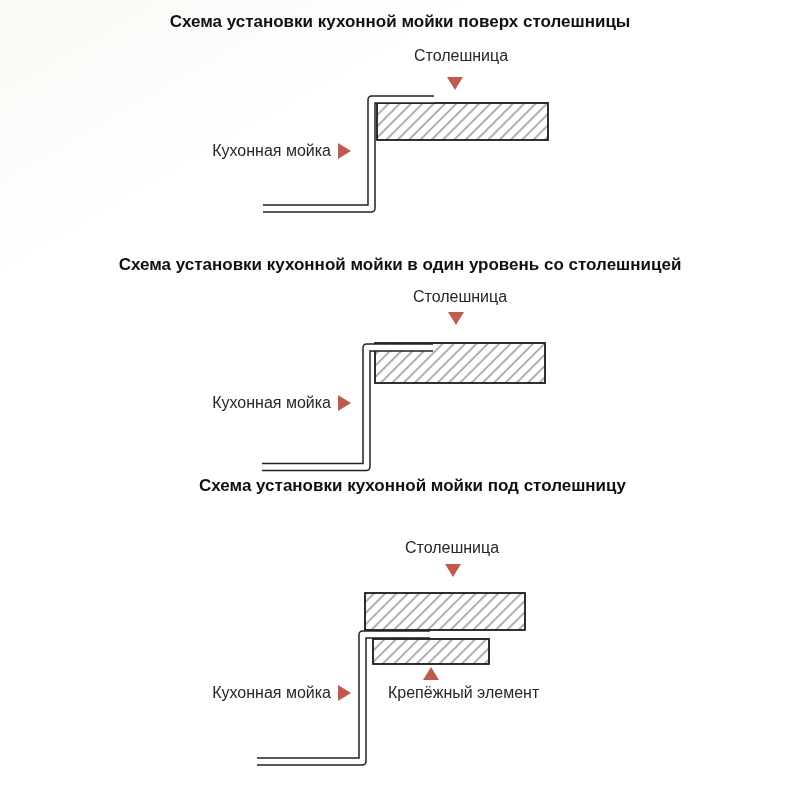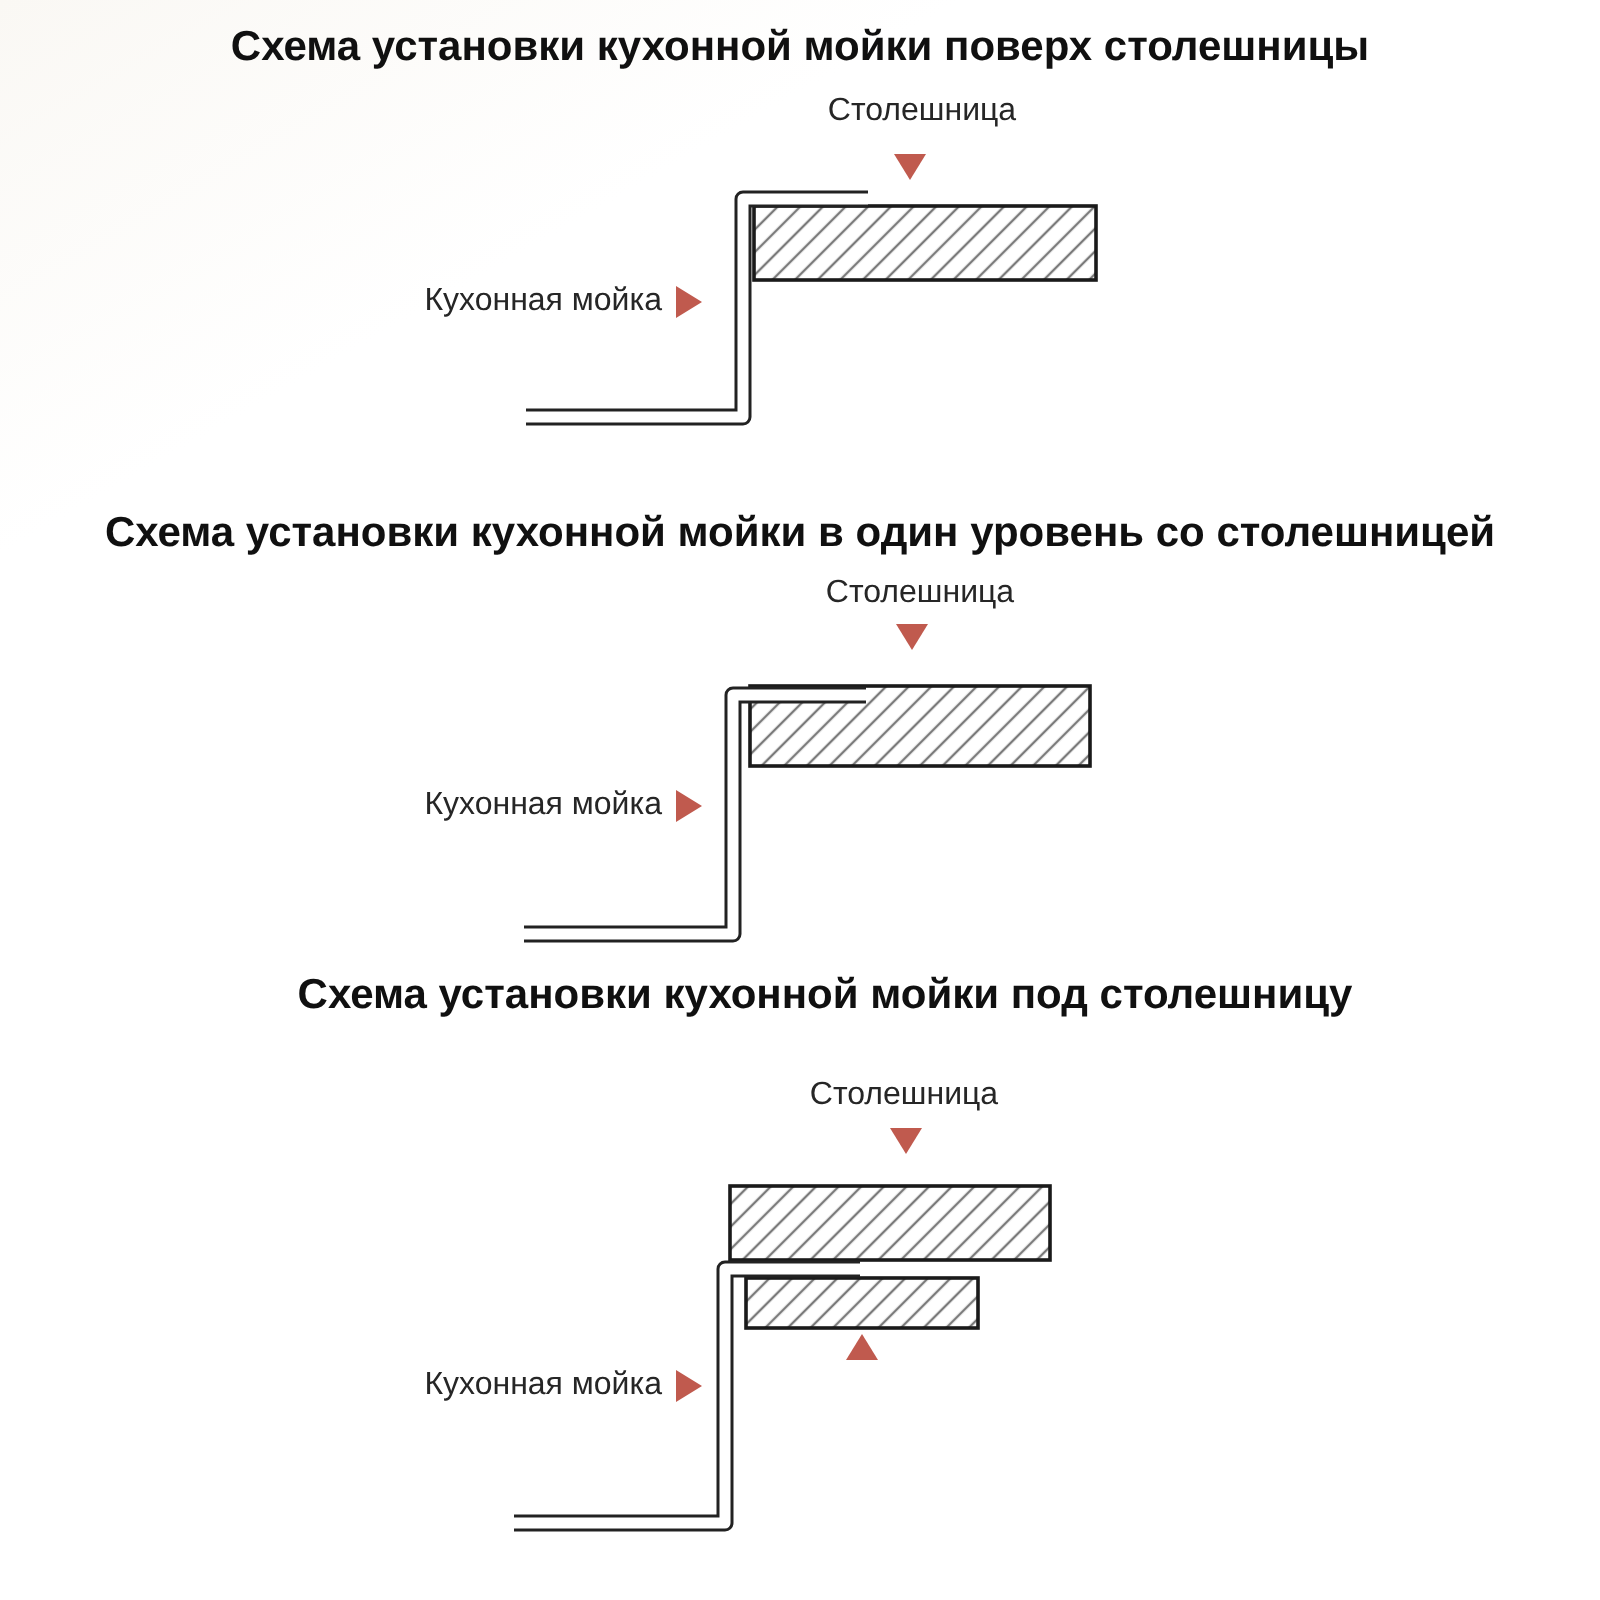--- a/index.html
+++ b/index.html
@@ -11,21 +11,21 @@
     --hatch:#7a7a7a;
     --outline:#1a1a1a;
   }
   .canvas {
     position:relative; width:800px; height:800px; overflow:hidden;
     background:linear-gradient(150deg, #faf8f4 0%, #ffffff 22%);
   }
   .abs { position:absolute; }
   .title {
     width:100%; text-align:center; font-weight:bold;
-    font-size:21px; color:#101010; white-space:nowrap;
+    font-size:17px; color:#101010; white-space:nowrap;
   }
   .label { font-size:16px; color:#262626; white-space:nowrap;text-align:center; }
   .center-x { transform:translateX(-50%); }
   .right-align { text-align:left; }
   .tri { width:0; height:0; }
   .tri-down {
     border-left:8px solid transparent; border-right:8px solid transparent;
     border-top:13px solid var(--accent);
   }
   .tri-up {
@@ -85,20 +85,21 @@
   <div class="abs tri tri-down" style="left:447px; top:77px;"></div>
   <div class="abs label right-align" style="right:469px; top:142px;">Кухонная мойка</div>
   <div class="abs tri tri-right" style="left:338px; top:143px;"></div>
 
   <div class="abs title" style="top:239px;margin-top:16px;">Схема установки кухонной мойки в один уровень со столешницей</div>
   <div class="abs label center-x" style="left:460px; top:288px;">Столешница</div>
   <div class="abs tri tri-down" style="left:448px; top:312px;"></div>
   <div class="abs label right-align" style="right:469px; top:394px;">Кухонная мойка</div>
   <div class="abs tri tri-right" style="left:338px; top:395px;"></div>
 
-  <div class="abs title" style="top:486px;padding-left:25px;">Схема установки кухонной мойки под столешницу</div>
+  <div class="abs title" style="top:476px;padding-left:25px;">Схема установки кухонной мойки под столешницу</div>
   <div class="abs label center-x" style="left:452px; top:539px;">Столешница</div>
   <div class="abs tri tri-down" style="left:445px; top:564px;"></div>
   <div class="abs tri tri-up" style="left:423px; top:667px;"></div>
+  <div class="abs label" style="left:388px; top:684px;">Крепёжный элемент</div>
   <div class="abs label right-align" style="right:469px; top:684px;">Кухонная мойка</div>
   <div class="abs tri tri-right" style="left:338px; top:685px;"></div>
 
 </div>
 
 </body></html>

